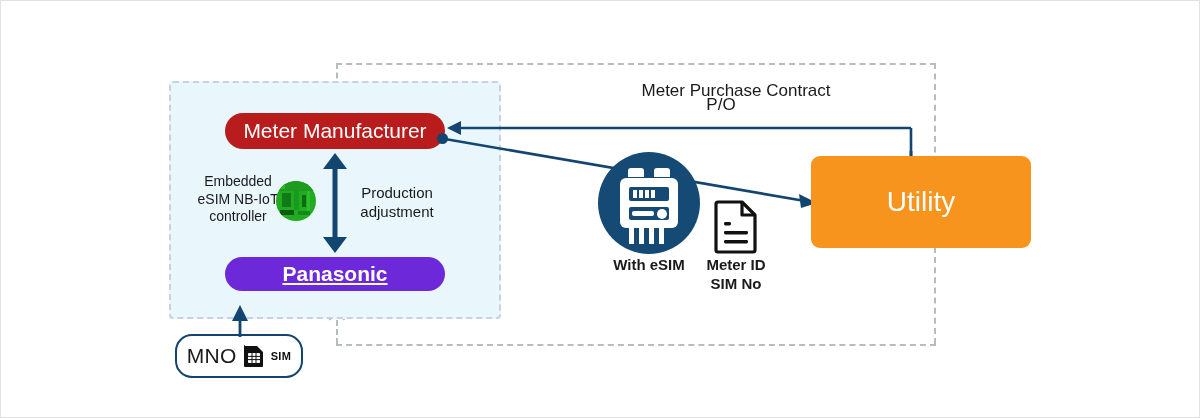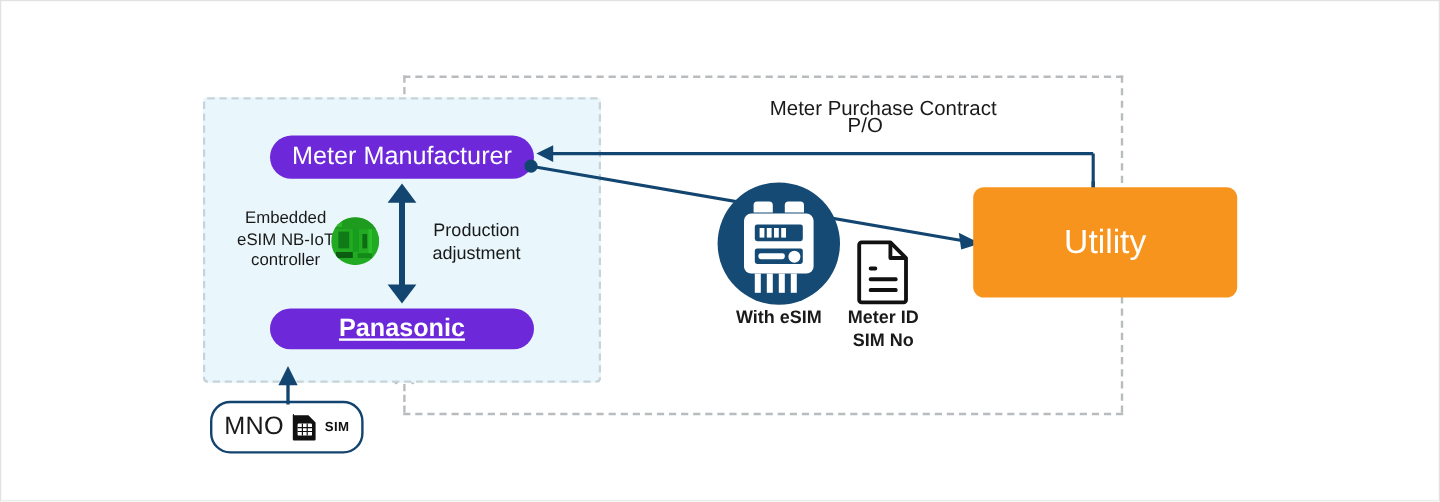--- a/index.html
+++ b/index.html
@@ -30,21 +30,21 @@
     box-sizing:border-box;
   }
 
   
   .pill{
     border-radius:22px;
     display:flex;align-items:center;justify-content:center;
     color:#ffffff;
     box-sizing:border-box;
   }
-  .pill-green{background:#6d28d9;font-size:21px;font-weight:400;}
+  .pill-green{background:#b91c1c;font-size:21px;font-weight:400;}
   .pill-navy{background:#6d28d9;font-size:21px;font-weight:bold;text-decoration:underline;}
 
   .util-box{
     background:#f7941d;
     border-radius:9px;
     display:flex;align-items:center;justify-content:center;
     color:#ffffff;font-size:28px;font-weight:normal;
     box-sizing:border-box;
   }
 

